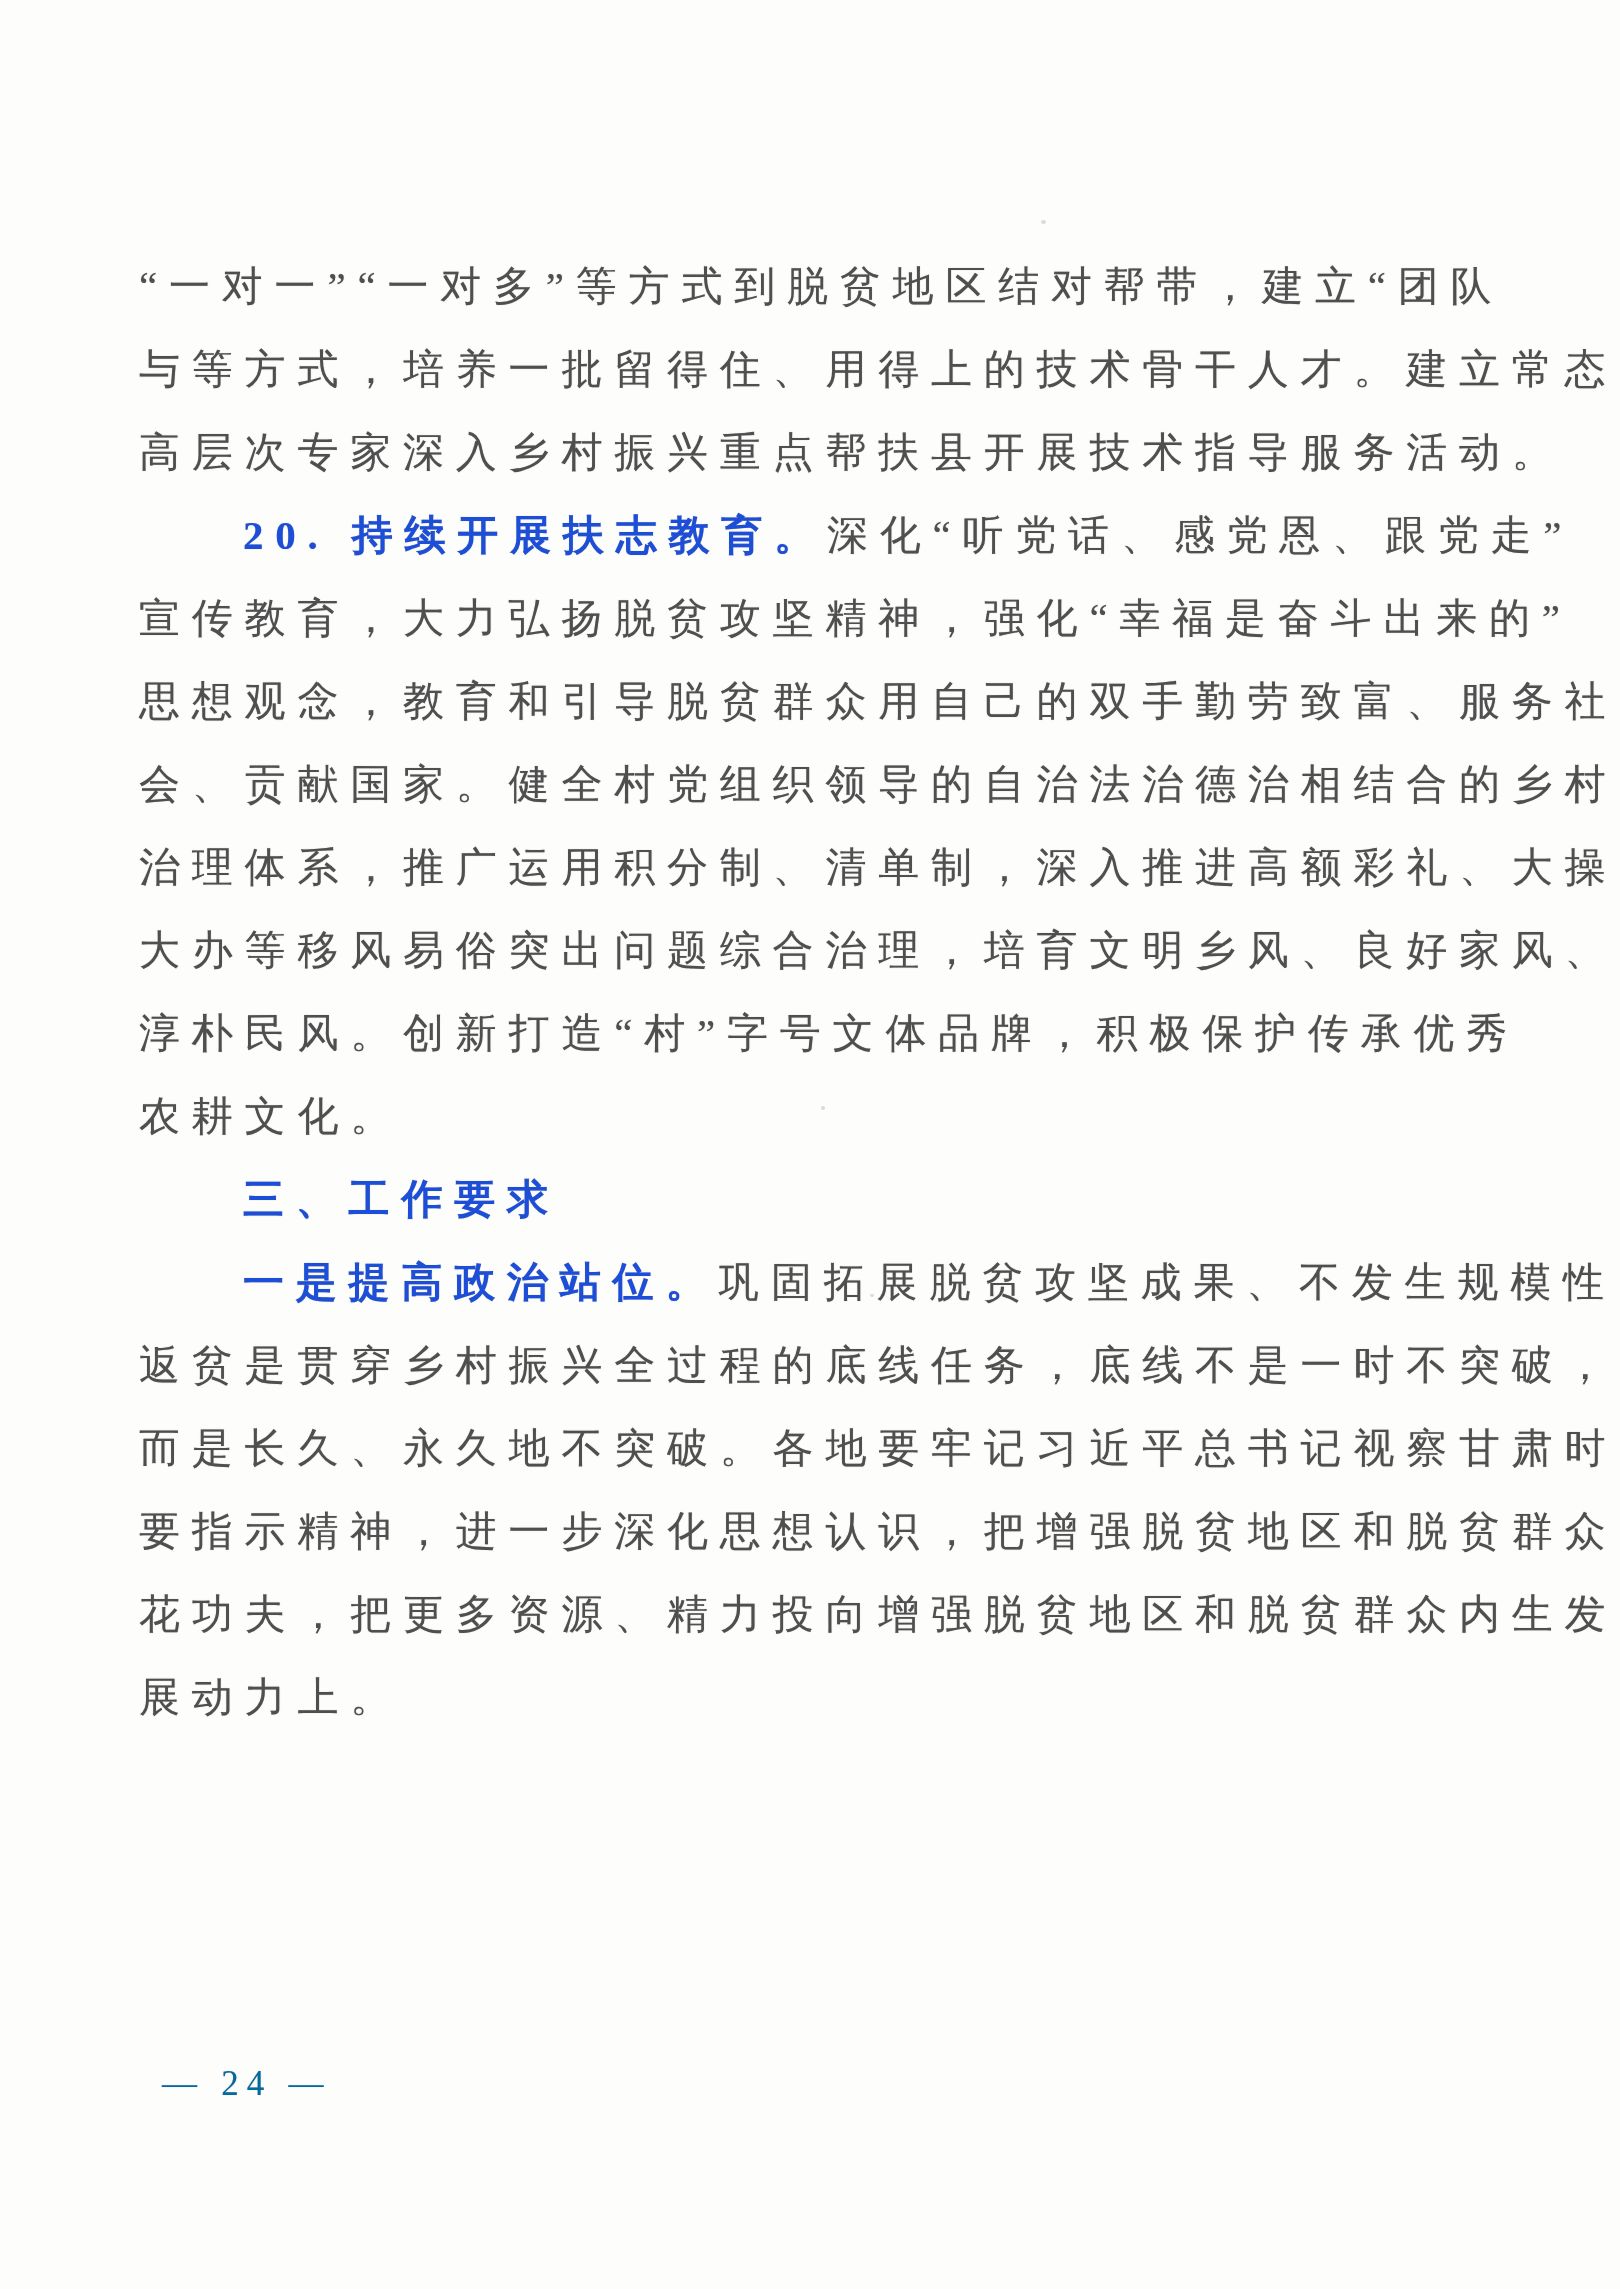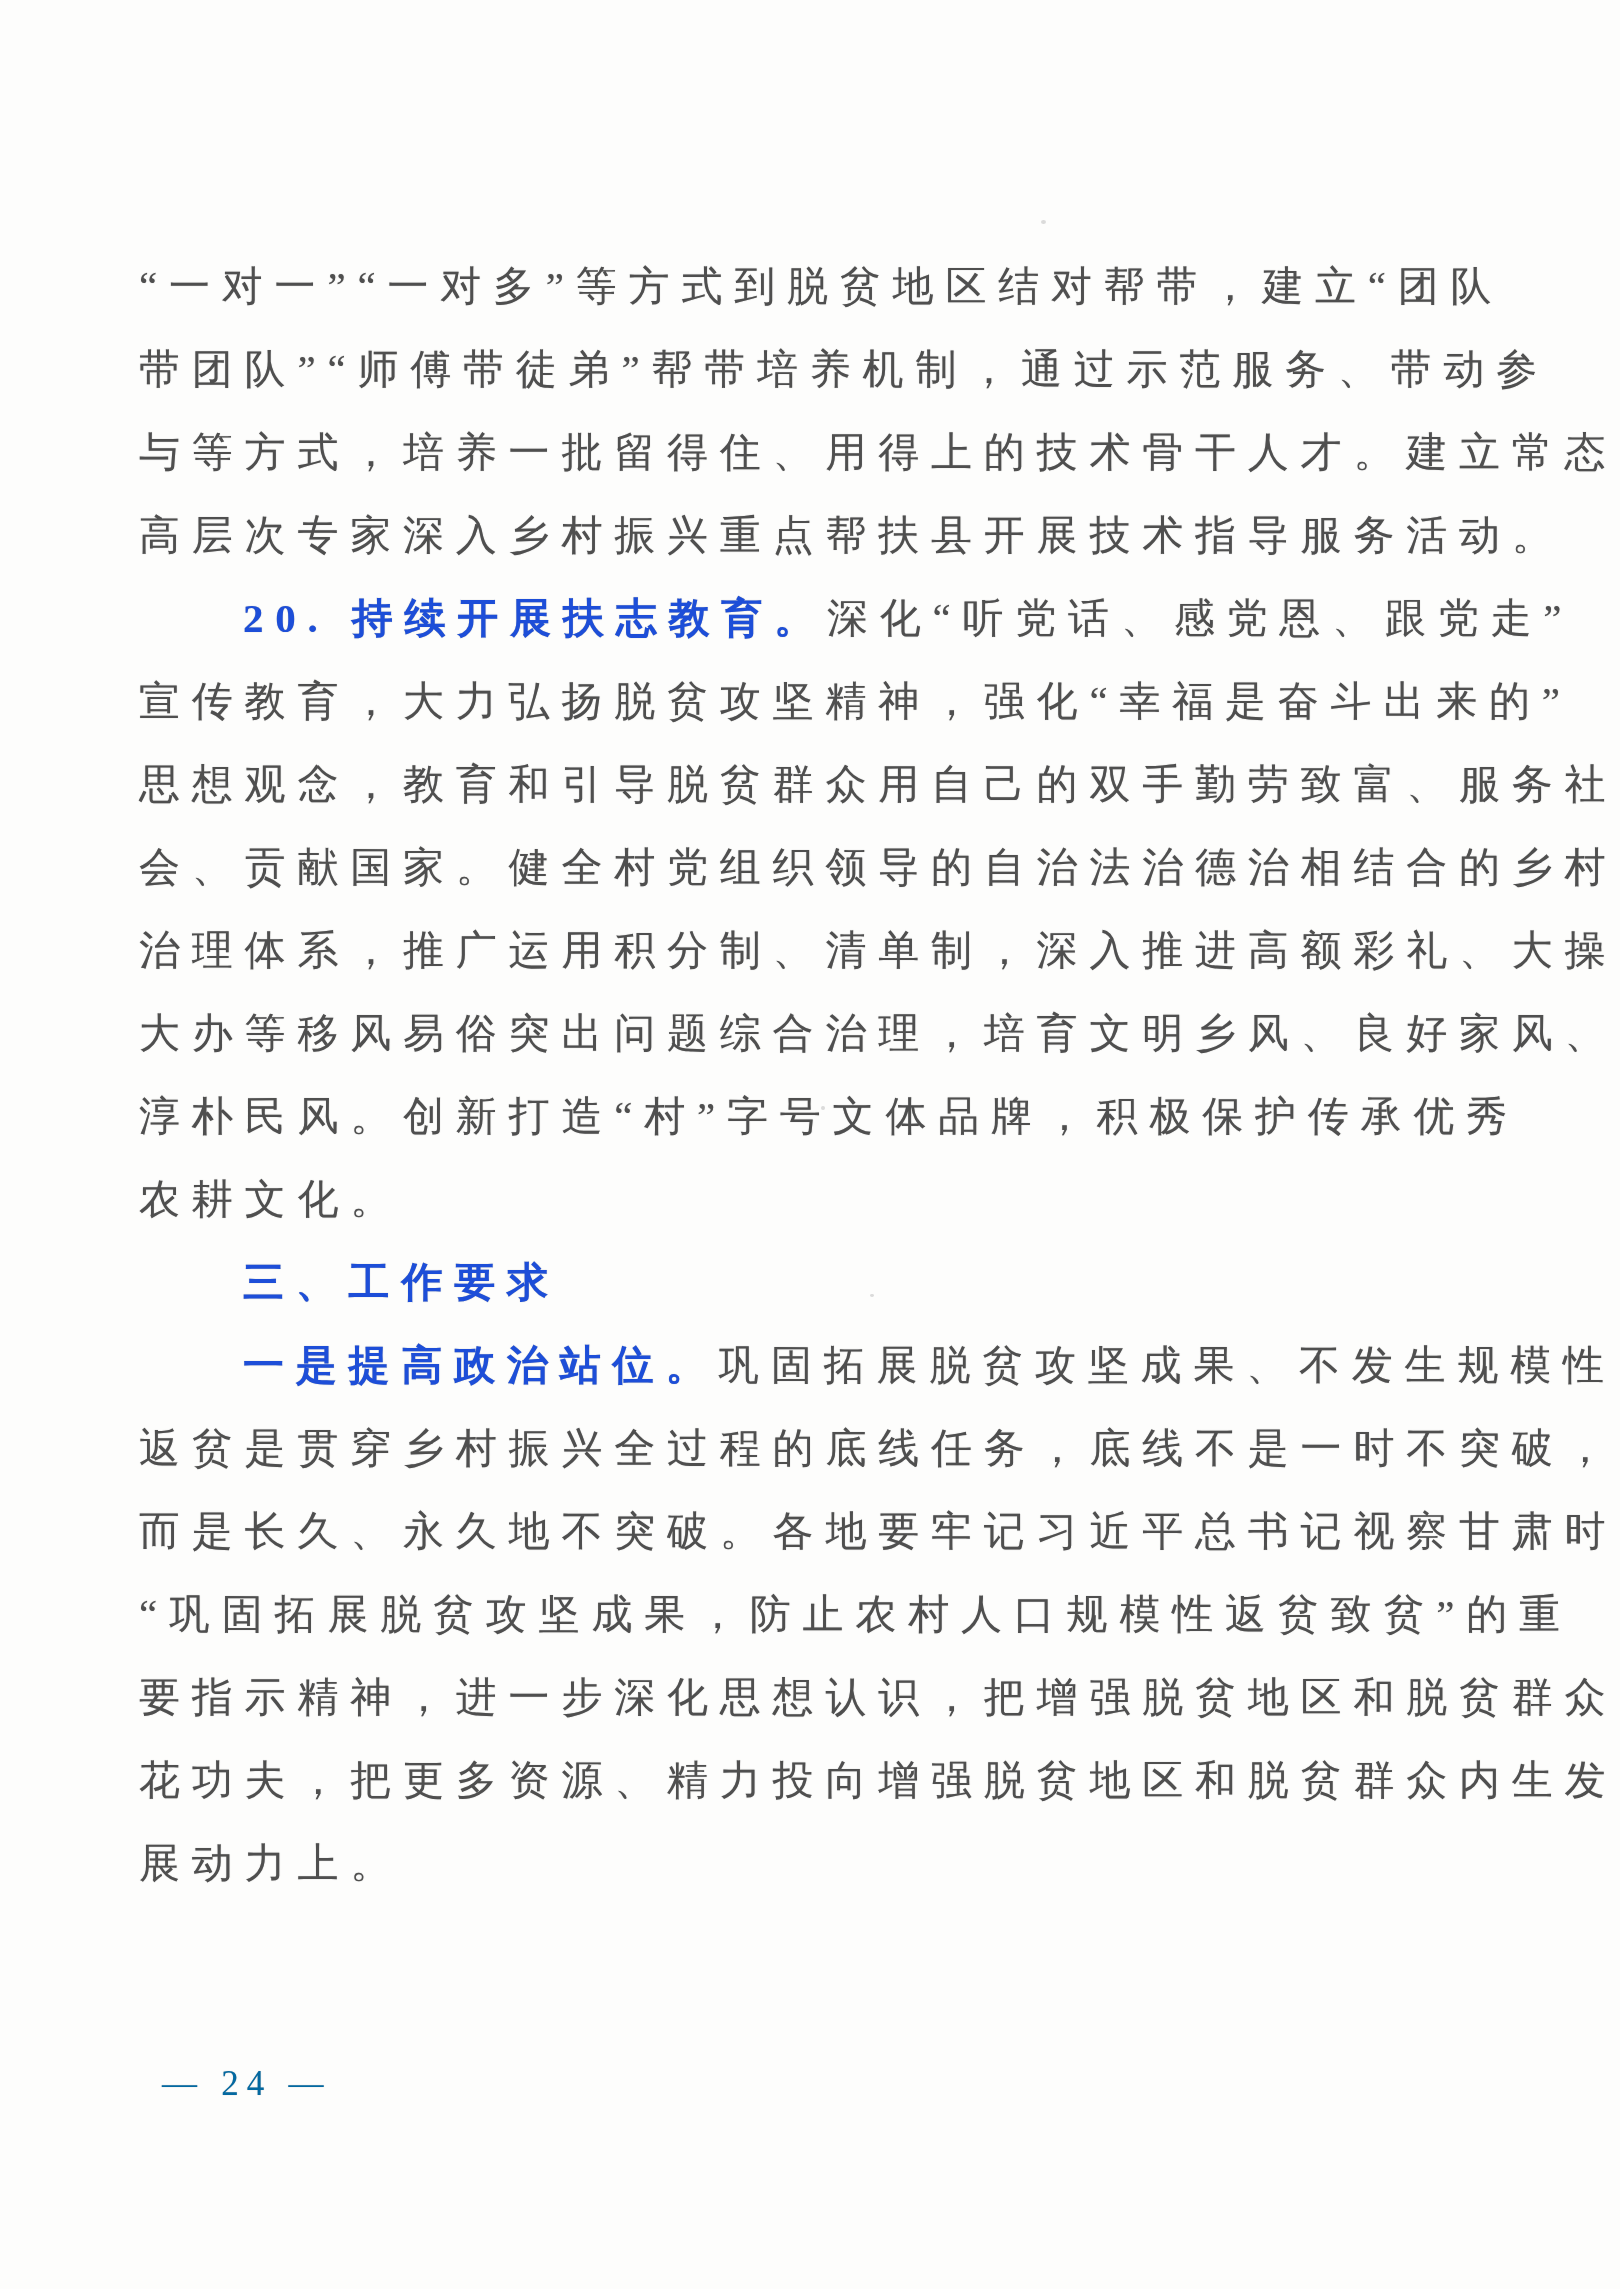--- a/index.html
+++ b/index.html
@@ -58,36 +58,34 @@
   .speck1 { left: 1041px; top: 220px; width: 4.9px; height: 3.9px; }
   .speck2 { left: 821px;  top: 1106px; width: 3.9px; height: 3.9px; }
   .speck3 { left: 870px;  top: 1294px; width: 3.9px; height: 2.9px; }
 </style>
 </head>
 <body>
 
 <div class="page">
   <div class="doc">
       <div class="line"><span>“一对一”“一对多”等方式到脱贫地区结对帮带，建立“团队</span></div>
-      <div class="line"><span>带团队”“师傅带徒弟”帮带培养机制，通过示范服务、带动参</span></div>
       <div class="line"><span>与等方式，培养一批留得住、用得上的技术骨干人才。建立常态</span></div>
       <div class="line"><span>高层次专家深入乡村振兴重点帮扶县开展技术指导服务活动。</span></div>
       <div class="line indent"><span class="b">20. 持续开展扶志教育。</span><span>深化“听党话、感党恩、跟党走”</span></div>
       <div class="line"><span>宣传教育，大力弘扬脱贫攻坚精神，强化“幸福是奋斗出来的”</span></div>
       <div class="line"><span>思想观念，教育和引导脱贫群众用自己的双手勤劳致富、服务社</span></div>
       <div class="line"><span>会、贡献国家。健全村党组织领导的自治法治德治相结合的乡村</span></div>
       <div class="line"><span>治理体系，推广运用积分制、清单制，深入推进高额彩礼、大操</span></div>
       <div class="line"><span>大办等移风易俗突出问题综合治理，培育文明乡风、良好家风、</span></div>
       <div class="line"><span>淳朴民风。创新打造“村”字号文体品牌，积极保护传承优秀</span></div>
       <div class="line"><span>农耕文化。</span></div>
       <div class="line indent"><span class="b">三、工作要求</span></div>
       <div class="line indent"><span class="b">一是提高政治站位。</span><span>巩固拓展脱贫攻坚成果、不发生规模性</span></div>
       <div class="line"><span>返贫是贯穿乡村振兴全过程的底线任务，底线不是一时不突破，</span></div>
       <div class="line"><span>而是长久、永久地不突破。各地要牢记习近平总书记视察甘肃时</span></div>
-      <div class="line"><span>“巩固拓展脱贫攻坚成果，防止农村人口规模性返贫致贫”的重</span></div>
       <div class="line"><span>要指示精神，进一步深化思想认识，把增强脱贫地区和脱贫群众</span></div>
       <div class="line"><span>花功夫，把更多资源、精力投向增强脱贫地区和脱贫群众内生发</span></div>
       <div class="line"><span>展动力上。</span></div>
     </div>
   <div class="footer">— 24 —</div>
   <div class="speck speck1"></div>
   <div class="speck speck2"></div>
   <div class="speck speck3"></div>
 </div>
 

